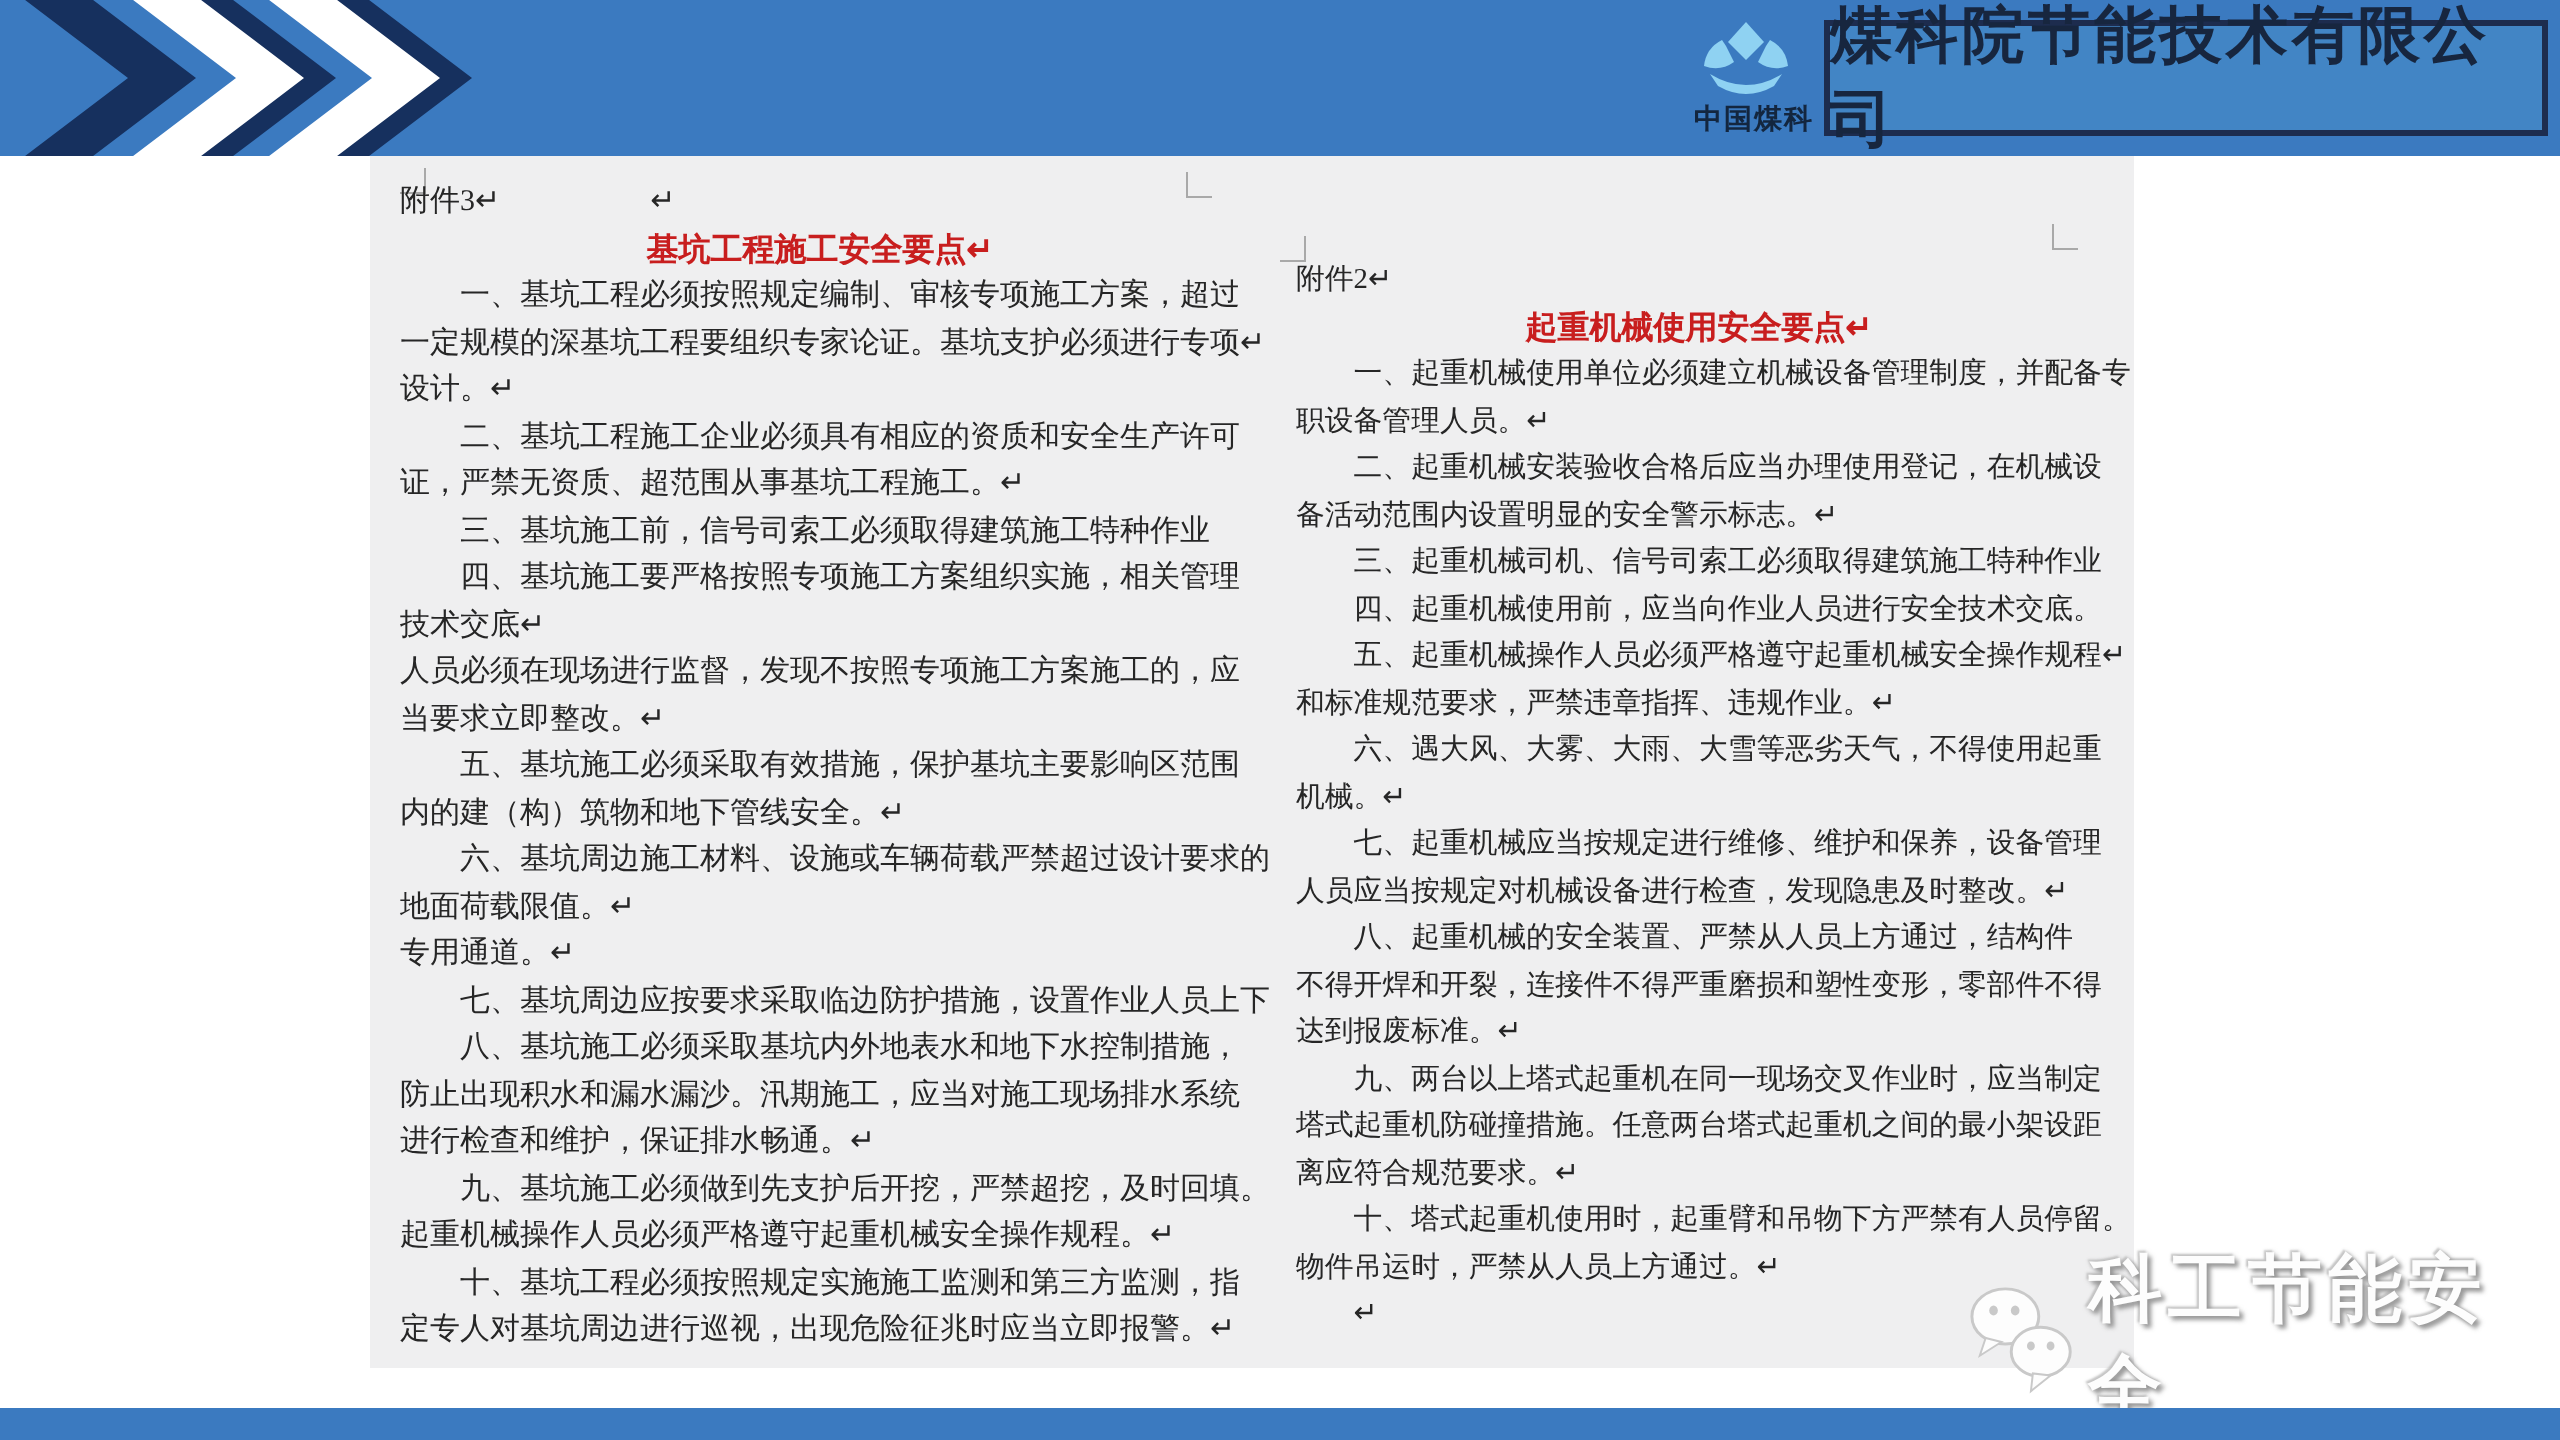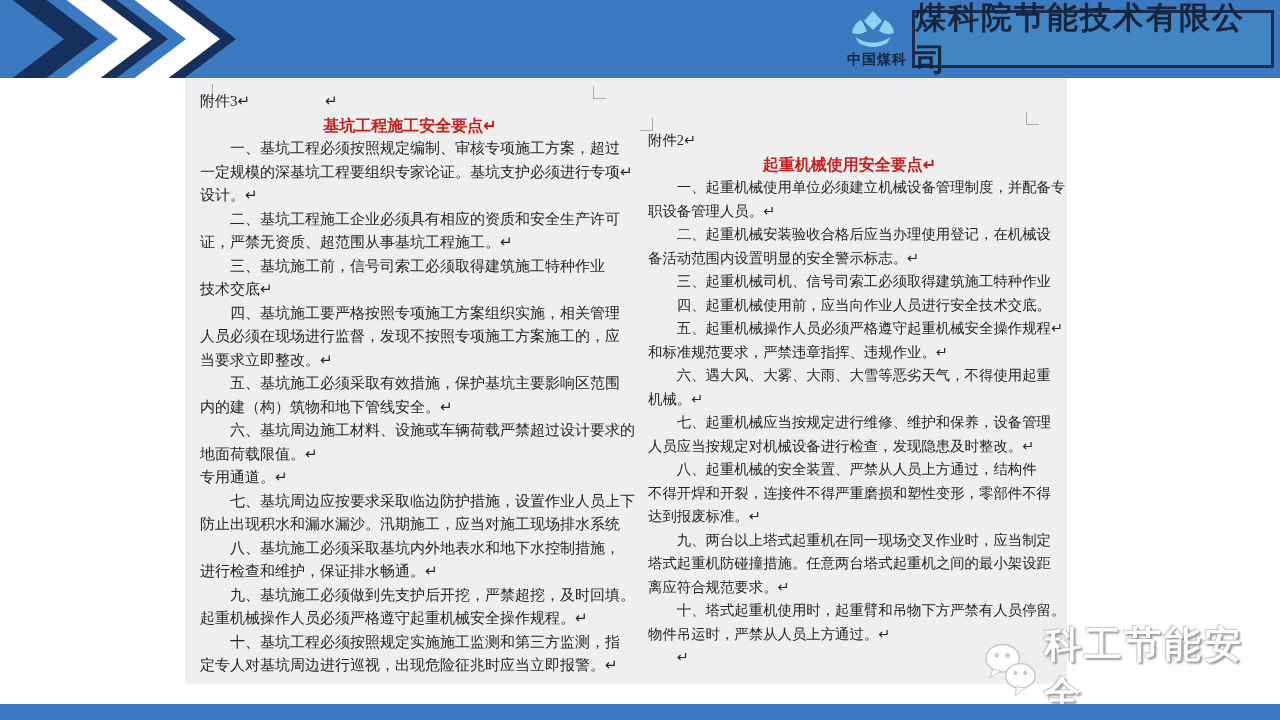--- a/index.html
+++ b/index.html
@@ -87,32 +87,32 @@
   <section class="doc doc-left">
     <div class="attach-line">附件3↵　　　　　↵</div>
     <div class="doc-title">基坑工程施工安全要点↵</div>
     <div class="doc-body">
         <div class="tline">　　一、基坑工程必须按照规定编制、审核专项施工方案，超过</div>
         <div class="tline">一定规模的深基坑工程要组织专家论证。基坑支护必须进行专项↵</div>
         <div class="tline">设计。↵</div>
         <div class="tline">　　二、基坑工程施工企业必须具有相应的资质和安全生产许可</div>
         <div class="tline">证，严禁无资质、超范围从事基坑工程施工。↵</div>
         <div class="tline">　　三、基坑施工前，信号司索工必须取得建筑施工特种作业</div>
+        <div class="tline">　　四、基坑施工要严格按照专项施工方案组织实施，相关管理</div>
         <div class="tline">技术交底↵</div>
-        <div class="tline">　　四、基坑施工要严格按照专项施工方案组织实施，相关管理</div>
         <div class="tline">人员必须在现场进行监督，发现不按照专项施工方案施工的，应</div>
         <div class="tline">当要求立即整改。↵</div>
         <div class="tline">　　五、基坑施工必须采取有效措施，保护基坑主要影响区范围</div>
         <div class="tline">内的建（构）筑物和地下管线安全。↵</div>
         <div class="tline">　　六、基坑周边施工材料、设施或车辆荷载严禁超过设计要求的</div>
         <div class="tline">地面荷载限值。↵</div>
         <div class="tline">专用通道。↵</div>
         <div class="tline">　　七、基坑周边应按要求采取临边防护措施，设置作业人员上下</div>
+        <div class="tline">　　八、基坑施工必须采取基坑内外地表水和地下水控制措施，</div>
         <div class="tline">防止出现积水和漏水漏沙。汛期施工，应当对施工现场排水系统</div>
-        <div class="tline">　　八、基坑施工必须采取基坑内外地表水和地下水控制措施，</div>
         <div class="tline">进行检查和维护，保证排水畅通。↵</div>
         <div class="tline">　　九、基坑施工必须做到先支护后开挖，严禁超挖，及时回填。</div>
         <div class="tline">起重机械操作人员必须严格遵守起重机械安全操作规程。↵</div>
         <div class="tline">　　十、基坑工程必须按照规定实施施工监测和第三方监测，指</div>
         <div class="tline">定专人对基坑周边进行巡视，出现危险征兆时应当立即报警。↵</div>
       </div>
   </section>
 
   <section class="doc doc-right">
     <div class="attach-line">附件2↵</div>

